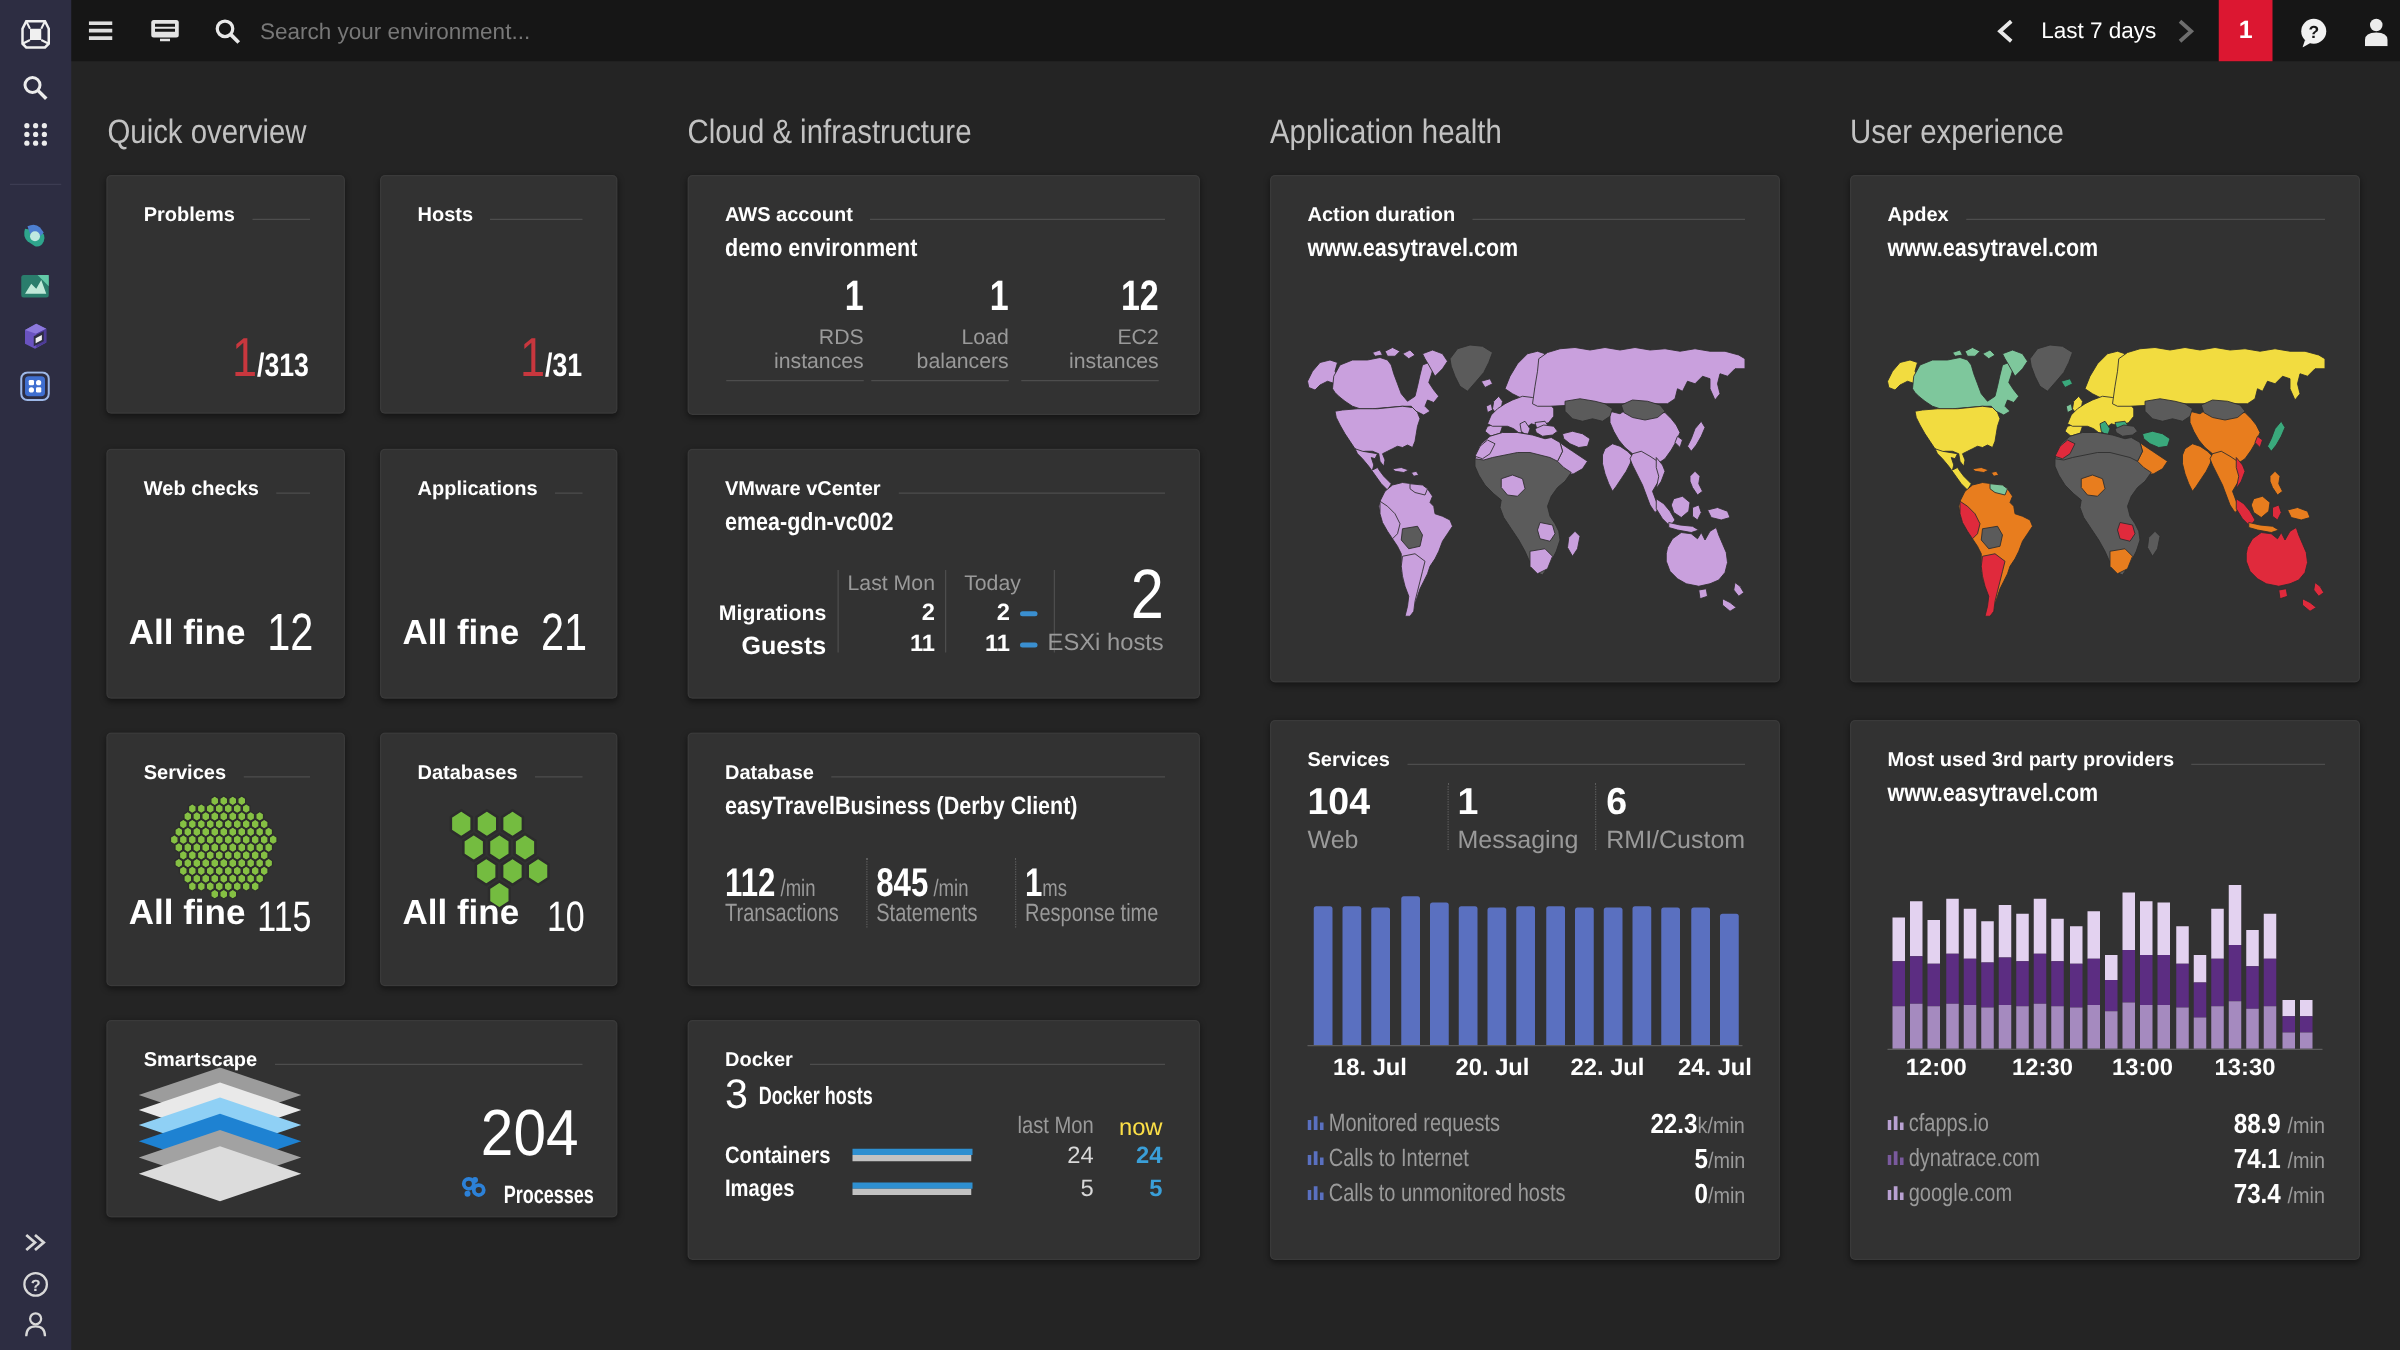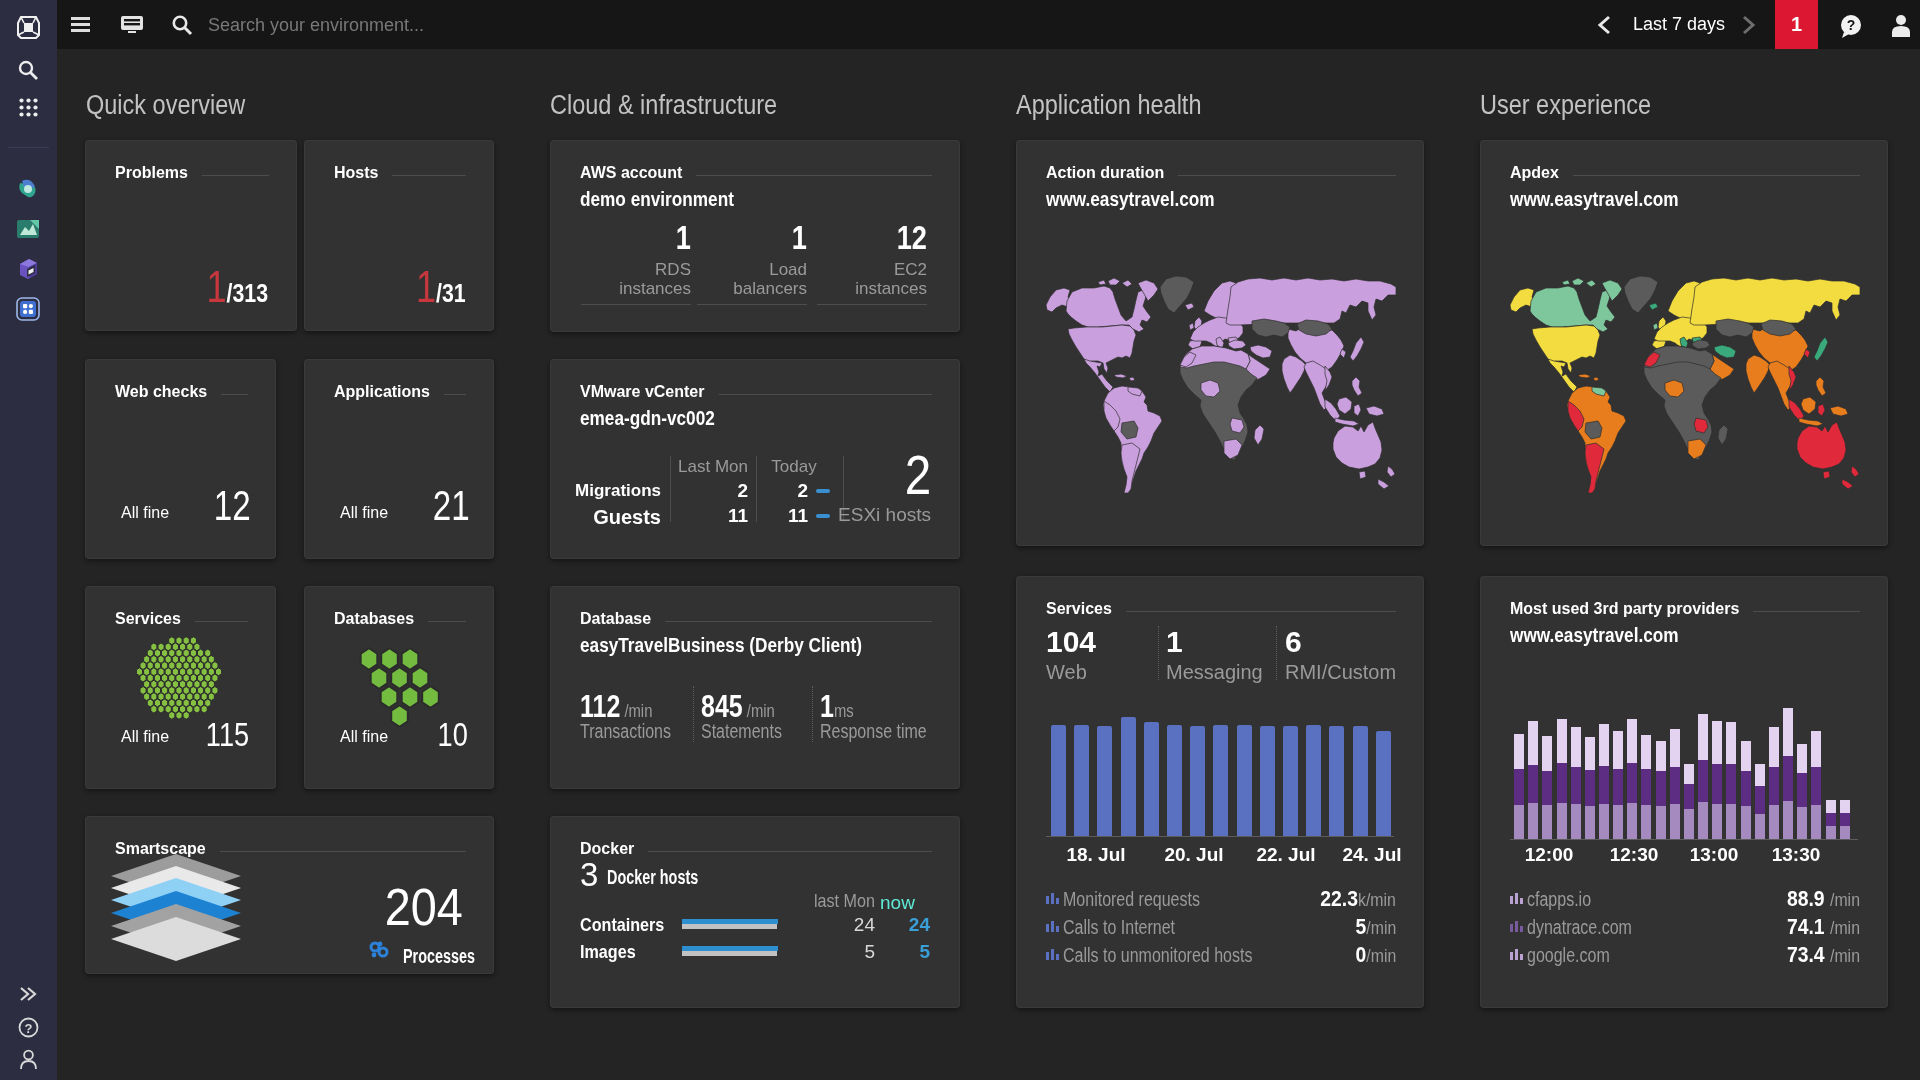--- a/index.html
+++ b/index.html
@@ -6,21 +6,21 @@
 #topbar{position:absolute;left:0;top:0;width:1920px;height:49px;background:#161616}
 #sidebar{position:absolute;left:0;top:0;width:57px;height:1080px;background:#2d2d42;z-index:5}
 .h2{position:absolute;font-size:27px;color:#c2c2c2;font-weight:400;transform:scaleX(.87);transform-origin:0 50%;white-space:nowrap}
 .card{position:absolute;background:#323232;border-radius:4px;
  box-shadow:0 0 0 1px rgba(255,255,255,.045) inset, 0 2px 5px rgba(0,0,0,.45)}
 .trow{position:absolute;left:30px;right:28px;top:24px;display:flex;align-items:center}
 .trow b{font-size:16px;color:#fff;font-weight:700;white-space:nowrap}
 .trow i{flex:1;height:1px;background:#4d4d4d;margin-left:14px;margin-top:4px}
 .sub{position:absolute;left:30px;top:48px;font-size:20px;color:#fff;font-weight:700;transform:scaleX(.86);transform-origin:0 50%;white-space:nowrap}
 .gray{color:#9a9a9a}
-.allfine{position:absolute;left:36px;font-size:16px;color:#fff;font-weight:400}
+.allfine{position:absolute;left:18px;font-size:28px;color:#fff;font-weight:700}
 .bignum{position:absolute;color:#fff;font-weight:400}
 .b{position:absolute;background:#5a70c0;border-radius:2px 2px 0 0}
 .sb{position:absolute}
 .leg{position:absolute;left:30px;right:28px;height:24px}
 .leg .lt{position:absolute;left:17px;top:2px;font-size:20px;color:#9a9a9a;transform:scaleX(.8);transform-origin:0 50%;white-space:nowrap}
 .leg .lv{position:absolute;right:0;top:0;font-size:22px;color:#fff;font-weight:700;transform:scaleX(.88);transform-origin:100% 50%;white-space:nowrap}
 .leg .lv small{font-size:18px;color:#9a9a9a;font-weight:400}
 .axlab{position:absolute;font-size:19px;font-weight:700;color:#fff;transform:translateX(-50%);white-space:nowrap}
 .vsep{position:absolute;width:0;border-left:1px dotted #5c5c5c}
 </style></head><body>
@@ -127,21 +127,21 @@
       <circle cx="9.5" cy="6" r="4.4" fill="none" stroke="#d8d8d8" stroke-width="1.8"></circle>
       <path d="M2,20 Q2,12 9.5,12 Q17,12 17,20" fill="none" stroke="#d8d8d8" stroke-width="1.8"></path>
     </svg>
 </div>
 
 <div class="h2" style="left:86px;top:90px">Quick overview</div>
 <div class="h2" style="left:550px;top:90px">Cloud &amp; infrastructure</div>
 <div class="h2" style="left:1016px;top:90px">Application health</div>
 <div class="h2" style="left:1480px;top:90px">User experience</div>
 
-<div class="card" style="left:85px;top:140px;width:212px;height:191px">
+<div class="card" style="left:85px;top:140px;width:191px;height:191px">
  <div class="trow">
       <b>Problems</b>
       <i></i>
     </div>
  <div style="position:absolute;right:29px;top:122px;white-space:nowrap;transform:scaleX(.82);transform-origin:100% 50%"><span style="font-size:44px;color:#c8373e">1</span><span style="font-size:26px;color:#fff;font-weight:700">/313</span></div>
 </div>
 <div class="card" style="left:304px;top:140px;width:190px;height:191px">
  <div class="trow">
       <b>Hosts</b>
       <i></i>
@@ -397,21 +397,21 @@
 </div>
 
 <div class="card" style="left:550px;top:816px;width:410px;height:192px">
  <div class="trow">
       <b>Docker</b>
       <i></i>
     </div>
  <div style="position:absolute;left:30px;top:40px;font-size:33px;color:#fff">3</div>
  <div style="position:absolute;left:57px;top:50px;font-size:20px;color:#fff;font-weight:700;transform:scaleX(.72);transform-origin:0 50%">Docker hosts</div>
  <div class="gray" style="position:absolute;left:225px;top:74px;width:100px;text-align:right;font-size:19px;transform:scaleX(.85);transform-origin:100% 50%">last Mon</div>
- <div style="position:absolute;left:330px;top:76px;width:50px;font-size:19px;color:#5eead4">now</div>
+ <div style="position:absolute;left:330px;top:76px;width:50px;text-align:right;font-size:19px;color:#fde047">now</div>
  <div style="position:absolute;left:30px;top:98px;font-size:19px;color:#fff;font-weight:700;transform:scaleX(.85);transform-origin:0 50%">Containers</div>
  <div style="position:absolute;left:132px;top:103px;width:96px;height:5px;background:#2e8fd0"></div>
  <div style="position:absolute;left:132px;top:108px;width:95px;height:5px;background:#c2c2c2"></div>
  <div style="position:absolute;left:225px;top:98px;width:100px;text-align:right;font-size:19px;color:#d8d8d8">24</div>
  <div style="position:absolute;left:330px;top:98px;width:50px;text-align:right;font-size:19px;color:#3a9fd8;font-weight:700">24</div>
  <div style="position:absolute;left:30px;top:125px;font-size:19px;color:#fff;font-weight:700;transform:scaleX(.85);transform-origin:0 50%">Images</div>
  <div style="position:absolute;left:132px;top:130px;width:96px;height:5px;background:#2e8fd0"></div>
  <div style="position:absolute;left:132px;top:135px;width:95px;height:5px;background:#c2c2c2"></div>
  <div style="position:absolute;left:225px;top:125px;width:100px;text-align:right;font-size:19px;color:#d8d8d8">5</div>
  <div style="position:absolute;left:330px;top:125px;width:50px;text-align:right;font-size:19px;color:#3a9fd8;font-weight:700">5</div>

